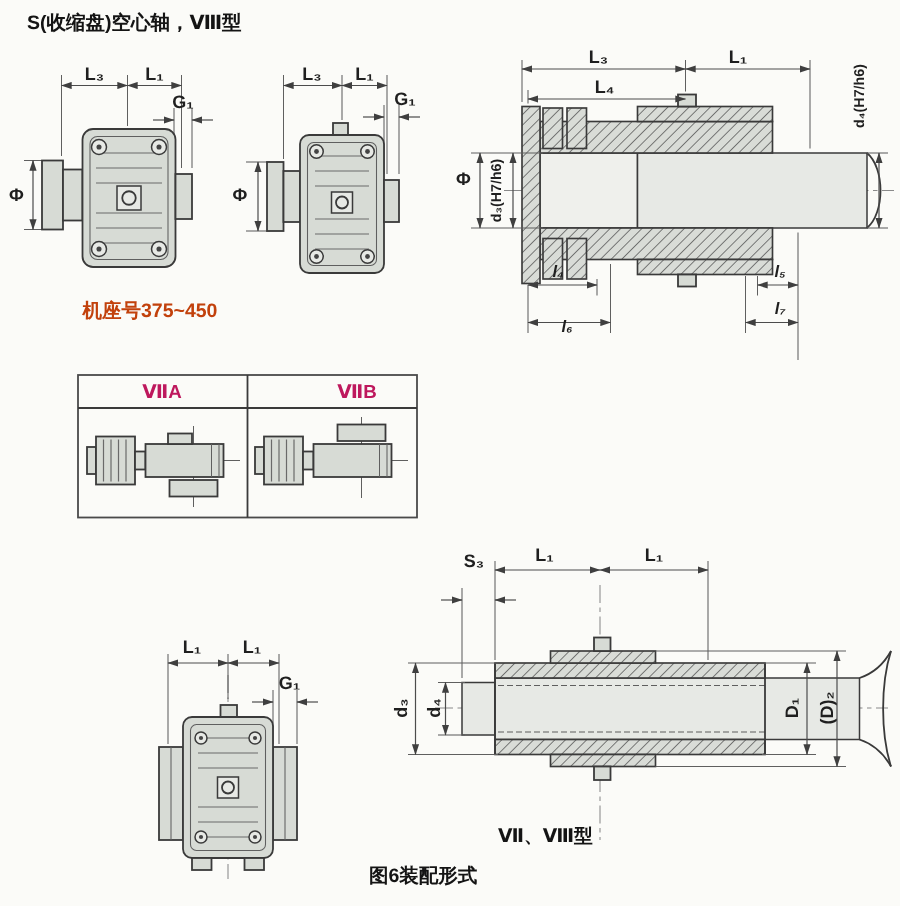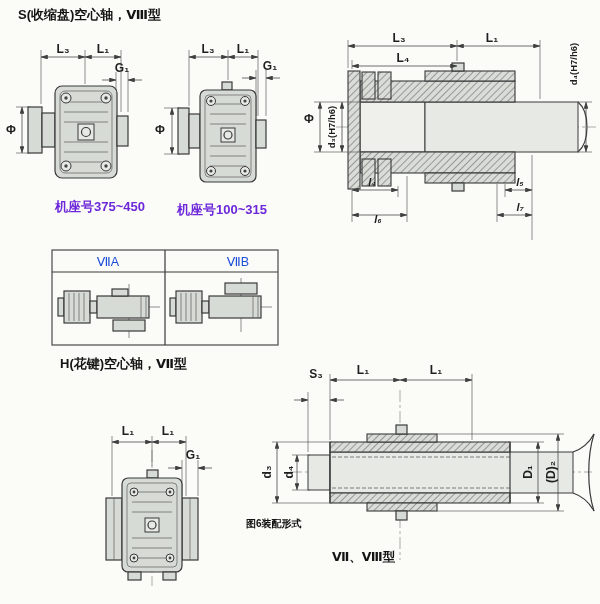--- a/index.html
+++ b/index.html
@@ -18,22 +18,22 @@
   .de{stroke:#4c4c4c;stroke-width:.8;fill:none;marker-end:url(#ma)}
   .cl{stroke:#8a8a8a;stroke-width:.7;stroke-dasharray:12 3 3 3;fill:none}
   .sp{stroke:#5f5f5f;stroke-width:.8;stroke-dasharray:4 2;fill:none}
   
   .lbl{position:absolute;transform:translate(-50%,-50%);font-size:12px;font-weight:600;
        color:#1f1f1f;white-space:nowrap;line-height:1;}
   .lit{font-style:italic;font-size:11px}
   .fit{font-size:9.5px}
   .rot{transform:translate(-50%,-50%) rotate(-90deg)}
   .title{position:absolute;font-size:13px;font-weight:bold;color:#141414;white-space:nowrap;line-height:1.2}
-  .capc{position:absolute;transform:translateX(-50%);font-size:13px;font-weight:bold;color:#6d28d9;white-space:nowrap}
-  .hdr{position:absolute;transform:translate(-50%,-50%);font-size:12.5px;font-weight:400;color:#1d4ed8;white-space:nowrap}
+  .capc{position:absolute;transform:translateX(-50%);font-size:13px;font-weight:bold;color:#c2410c;white-space:nowrap}
+  .hdr{position:absolute;transform:translate(-50%,-50%);font-size:12.5px;font-weight:700;color:#be185d;white-space:nowrap}
   .watermark{position:absolute;left:124px;top:570px;width:304px;text-align:center;
        font-family:"DejaVu Sans Mono","Liberation Mono",monospace;font-size:25px;letter-spacing:1px;
        color:#9294ea;white-space:nowrap}
 </style>
 </head>
 <body>
 
 <div class="page">
 
 <svg width="600" height="604" viewBox="0 0 600 604">
@@ -269,46 +269,44 @@
   <span class="lbl" style="left:63px;top:49px">L₃</span>
   <span class="lbl" style="left:103px;top:49px">L₁</span>
   <span class="lbl" style="left:122px;top:68px">G₁</span>
   <span class="lbl" style="left:11px;top:130px">Φ</span>
   <span class="capc" style="left:100px;top:198px">机座号375~450</span>
 
   <span class="lbl" style="left:208px;top:49px">L₃</span>
   <span class="lbl" style="left:243px;top:49px">L₁</span>
   <span class="lbl" style="left:270px;top:66px">G₁</span>
   <span class="lbl" style="left:160px;top:130px">Φ</span>
-  <span class="capc" style="left:222px;top:201px">机座号100~315</span>
 
   <span class="lbl" style="left:399px;top:38px">L₃</span>
   <span class="lbl" style="left:492px;top:38px">L₁</span>
   <span class="lbl" style="left:403px;top:58px">L₄</span>
   <span class="lbl fit rot" style="left:574px;top:64px">d₄(H7/h6)</span>
   <span class="lbl" style="left:309px;top:119px">Φ</span>
   <span class="lbl fit rot" style="left:332px;top:127px">d₃(H7/h6)</span>
   <span class="lbl lit" style="left:372px;top:182px">l₄</span>
   <span class="lbl lit" style="left:378px;top:219px">l₆</span>
   <span class="lbl lit" style="left:520px;top:182px">l₅</span>
   <span class="lbl lit" style="left:520px;top:207px">l₇</span>
 
   <span class="hdr" style="left:108px;top:261px">ⅦA</span>
   <span class="hdr" style="left:238px;top:261px">ⅦB</span>
 
-  <span class="title" style="left:60px;top:356px">H(花键)空心轴，Ⅶ型</span>
 
   <span class="lbl" style="left:128px;top:431px">L₁</span>
   <span class="lbl" style="left:168px;top:431px">L₁</span>
   <span class="lbl" style="left:193px;top:455px">G₁</span>
 
   <span class="lbl" style="left:363px;top:370px">L₁</span>
   <span class="lbl" style="left:436px;top:370px">L₁</span>
   <span class="lbl" style="left:316px;top:374px">S₃</span>
   <span class="lbl rot" style="left:267px;top:472px">d₃</span>
   <span class="lbl rot" style="left:289px;top:472px">d₄</span>
   <span class="lbl rot" style="left:528px;top:472px">D₁</span>
   <span class="lbl rot" style="left:551px;top:472px">(D)₂</span>
 
-  <span class="title" style="left:246px;top:518px;font-size:10px">图6装配形式</span>
+  <span class="title" style="left:246px;top:576px;font-size:13px">图6装配形式</span>
   <span class="title" style="left:332px;top:550px;font-size:12.5px">Ⅶ、Ⅷ型</span>
 
 </div>
 
 </body></html>

